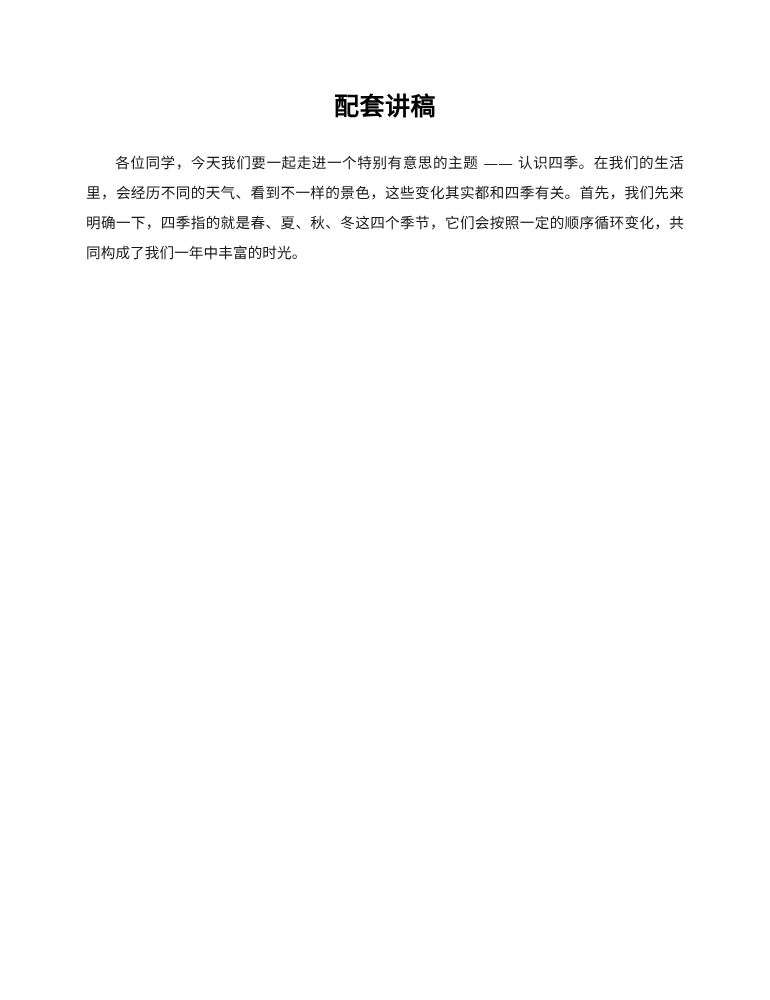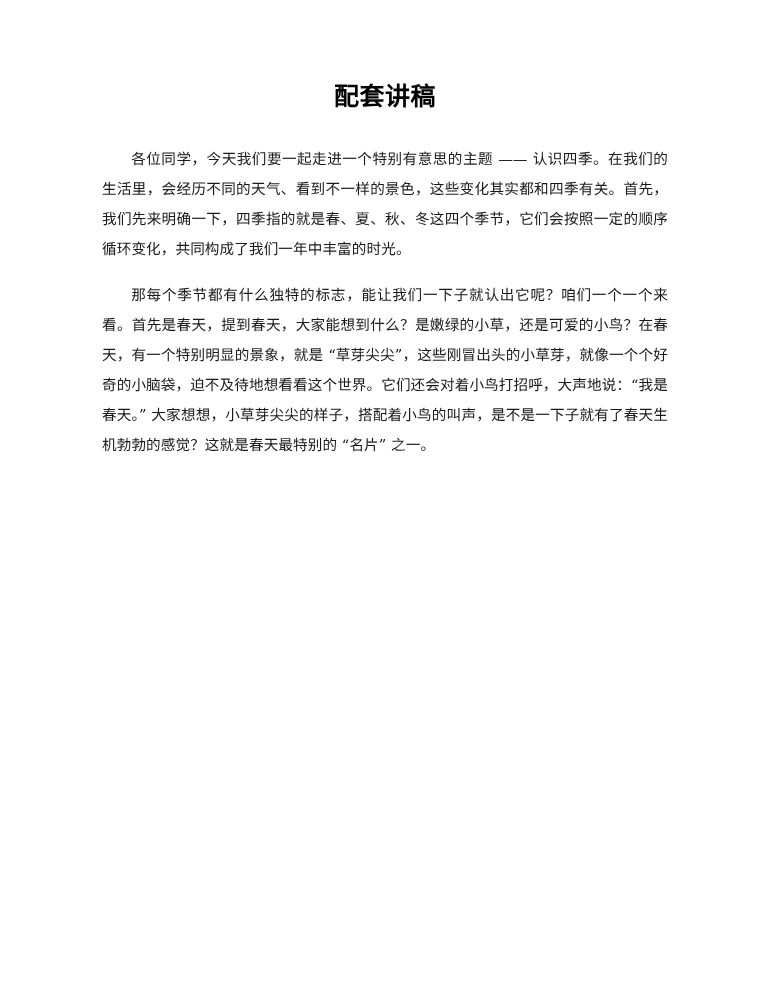--- a/index.html
+++ b/index.html
@@ -26,37 +26,37 @@
   }
 
   .doc-body {
     position: absolute;
     left: 86px;
     top: 0;
     width: 598px;
   }
 
   .doc-title {
-    margin: 2px;
+    margin: 12px;
     padding-top: 78px;
     text-align: center;
     font-family: "DejaVu Serif", "Liberation Serif", serif;
     font-weight: bold;
     font-size: 25px;
     line-height: 34px;
     letter-spacing: 0.5px;
     color: #000000;
   }
 
   .title-spacer {
     height: 12px;
   }
 
   .para {
-    margin: 16px;
+    margin: 0;
     font-size: 14.6px;
     line-height: 30px;
     text-align: justify;
     text-justify: inter-character;
     text-indent: 2em;
     color: #191919;
     word-break: break-all;
     letter-spacing: 0.1px;
   }
 
@@ -74,20 +74,19 @@
 
 <div class="page">
   <div class="doc-body">
 
     <h1 class="doc-title">配套讲稿</h1>
 
     <div class="title-spacer"></div>
 
     <p class="para">各位同学，今天我们要一起走进一个特别有意思的主题 ——  认识四季。在我们的生活里，会经历不同的天气、看到不一样的景色，这些变化其实都和四季有关。首先，我们先来明确一下，四季指的就是春、夏、秋、冬这四个季节，它们会按照一定的顺序循环变化，共同构成了我们一年中丰富的时光。</p>
 
-    <p class="para">那每个季节都有什么独特的标志，能让我们一下子就认出它呢？咱们一个一个来看。首先是春天，提到春天，大家能想到什么？是嫩绿的小草，还是可爱的小鸟？在春天，有一个特别明显的景象，就是 “草芽尖尖”，这些刚冒出头的小草芽，就像一个个好奇的小脑袋，迫不及待地想看看这个世界。它们还会对着小鸟打招呼，大声地说：“我是春天。” 大家想想，小草芽尖尖的样子，搭配着小鸟的叫声，是不是一下子就有了春天生机勃勃的感觉？这就是春天最特别的 “名片” 之一。</p>
 
 
 
 
 
   </div>
 </div>
 
 </body></html>

